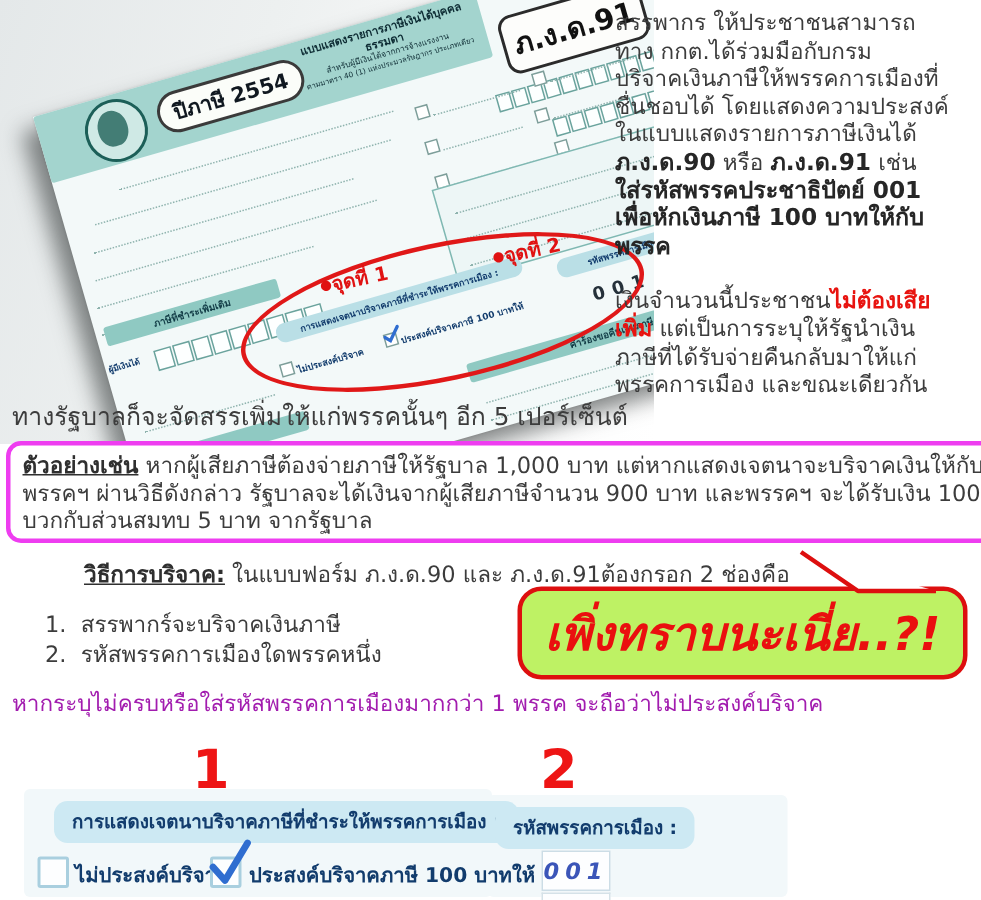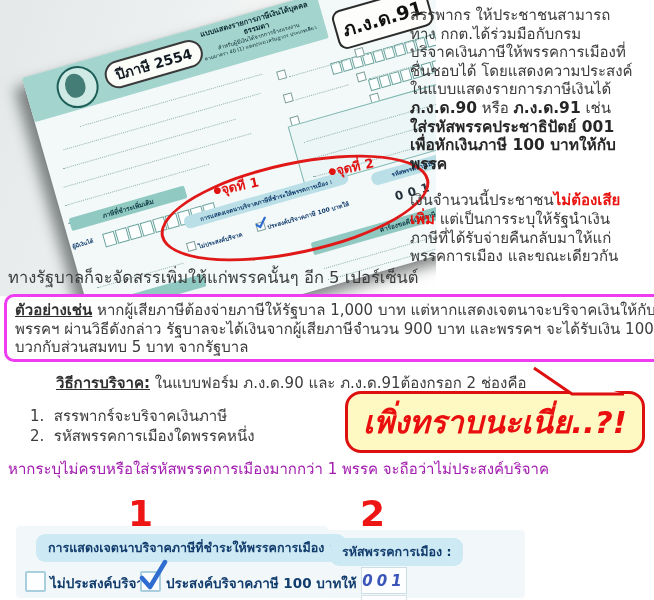--- a/index.html
+++ b/index.html
@@ -65,21 +65,21 @@
   .pinkbox div{white-space:nowrap;}
   .lead{font-weight:bold;text-decoration:underline;color:#2f2f2f;}
 
   
   .method{left:8px;top:371px;font-size:15px;white-space:nowrap;color:#3c3c3c;margin-left:48px;}
   .li{left:30px;font-size:15px;color:#3c3c3c;white-space:nowrap;}
   .warn{left:8px;top:457px;font-size:15px;color:#a21caf;white-space:nowrap;}
 
   
   .bubble{left:345px;top:391px;width:294px;height:56px;border:3px solid #dd0f0f;border-radius:16px;
-          background:#fef9c3;display:flex;align-items:center;justify-content:center;z-index:3;}
+          background:#bef264;display:flex;align-items:center;justify-content:center;z-index:3;}
   .bubble span{color:#ea0f0f;font-weight:bold;font-style:italic;font-size:31px;white-space:nowrap;}
   .tail{left:520px;top:366px;z-index:4;}
 
   
   .cropbg{background:#f2f8fa;border-radius:4px;}
   .stepnum{font-size:36px;font-weight:bold;color:#ee1515;line-height:1;}
   .bluepill{background:#cde9f3;border-radius:9px;padding:4px 12px;font-size:12.5px;
             font-weight:bold;color:#123c6d;white-space:nowrap;}
   .cb{width:17px;height:17px;border:2px solid #a9cfdf;background:#fdfeff;border-radius:2px;}
   .cblabel{font-size:13.5px;font-weight:bold;color:#123c6d;white-space:nowrap;}

